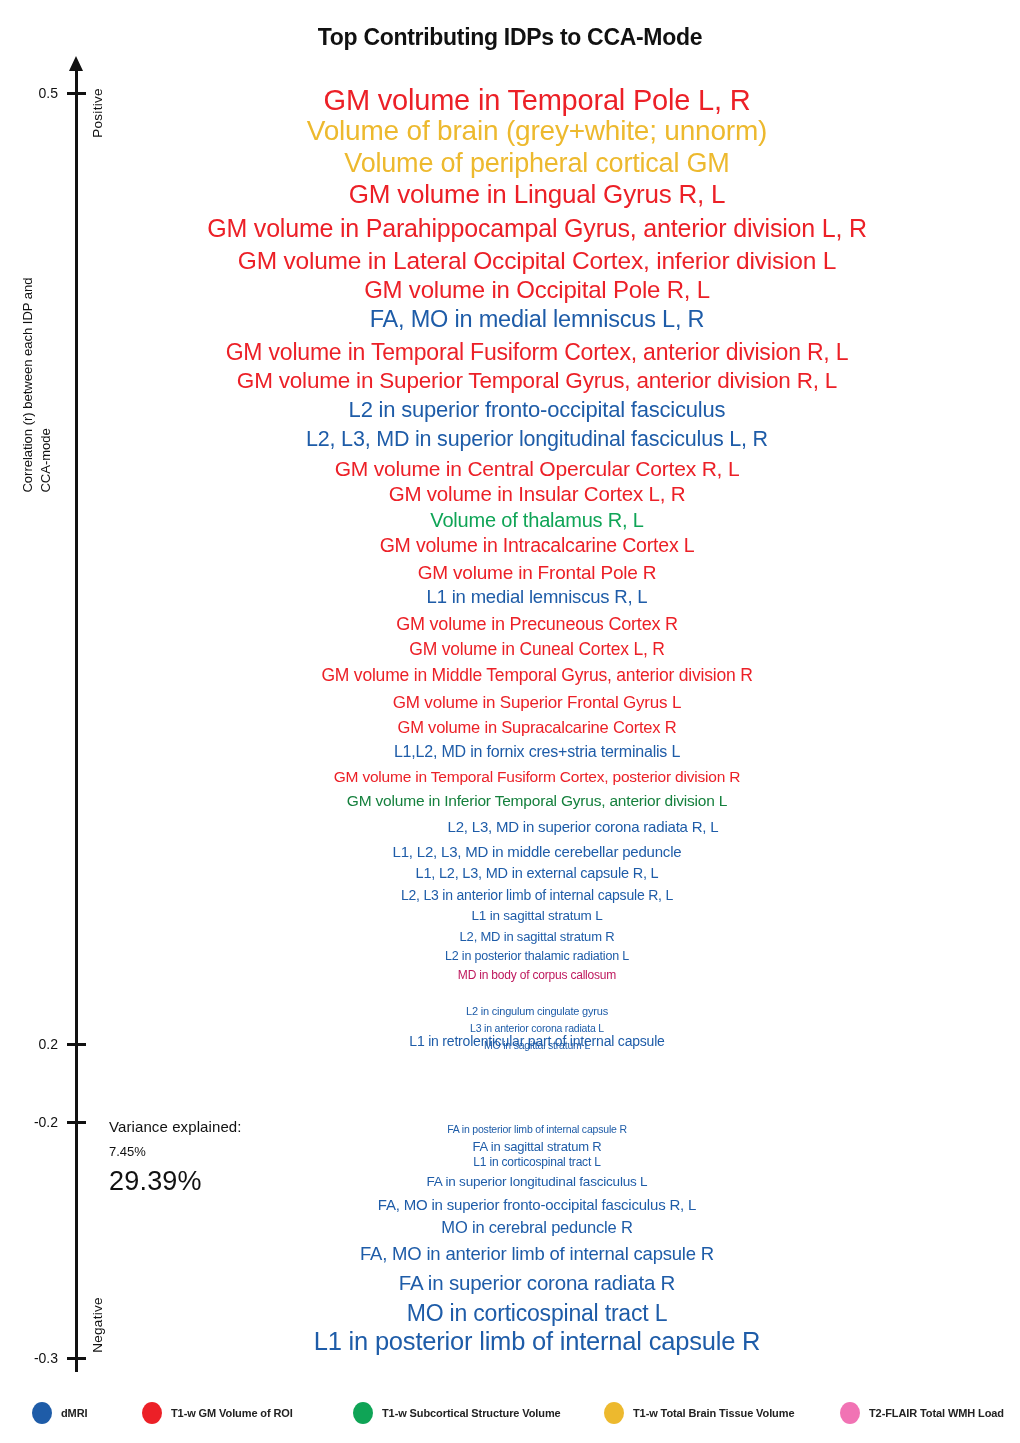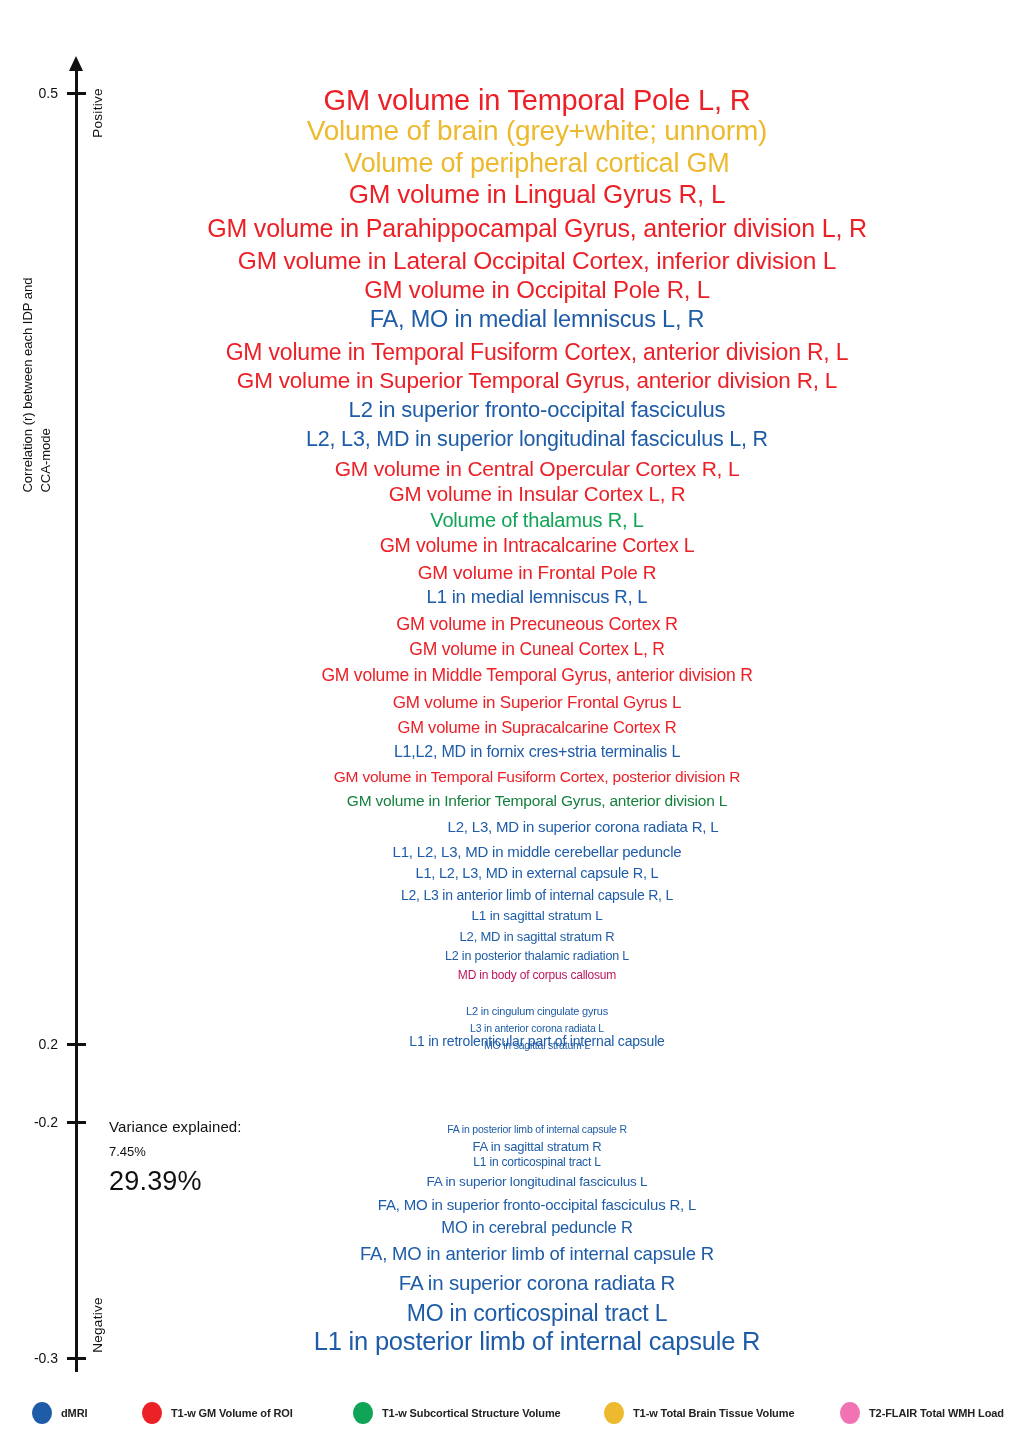--- a/index.html
+++ b/index.html
@@ -50,20 +50,21 @@
   
   .legend-item{position:absolute;top:1401px;display:flex;align-items:center;height:24px;}
   .legend-dot{width:20px;height:22px;border-radius:50%;flex:0 0 auto;}
   .legend-label{margin-left:9px;font-size:11px;font-weight:600;color:#222222;letter-spacing:-0.1px;white-space:nowrap;}
 </style>
 </head>
 <body>
 
 <div id="fig">
 
+  <div class="title">Top Contributing IDPs to CCA-Mode</div>
 
   <div class="axis-arrow"></div>
   <div class="axis-line"></div>
 
   <div id="ticks">
       <div class="tick" style="top: 92px;"></div>
       <div class="tick-label" style="top: 93px;">0.5</div>
       <div class="tick" style="top: 1043px;"></div>
       <div class="tick-label" style="top: 1044px;">0.2</div>
       <div class="tick" style="top: 1121px;"></div>

